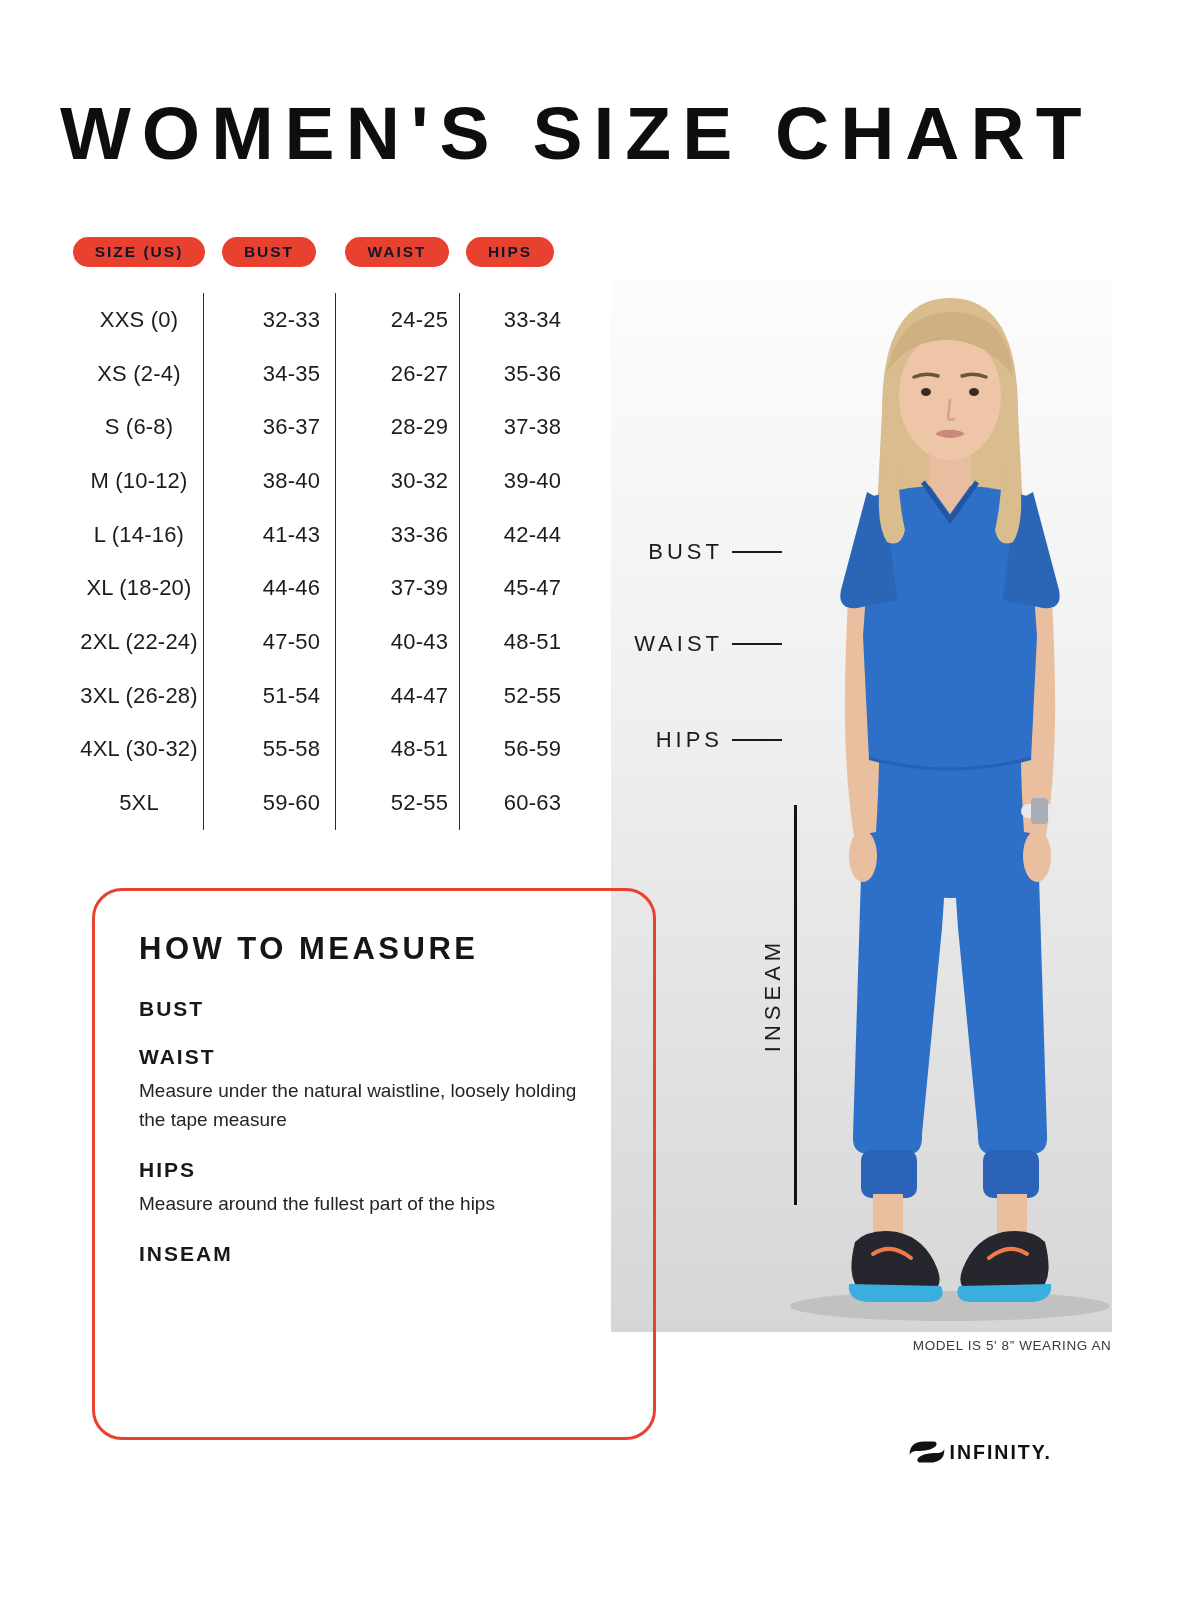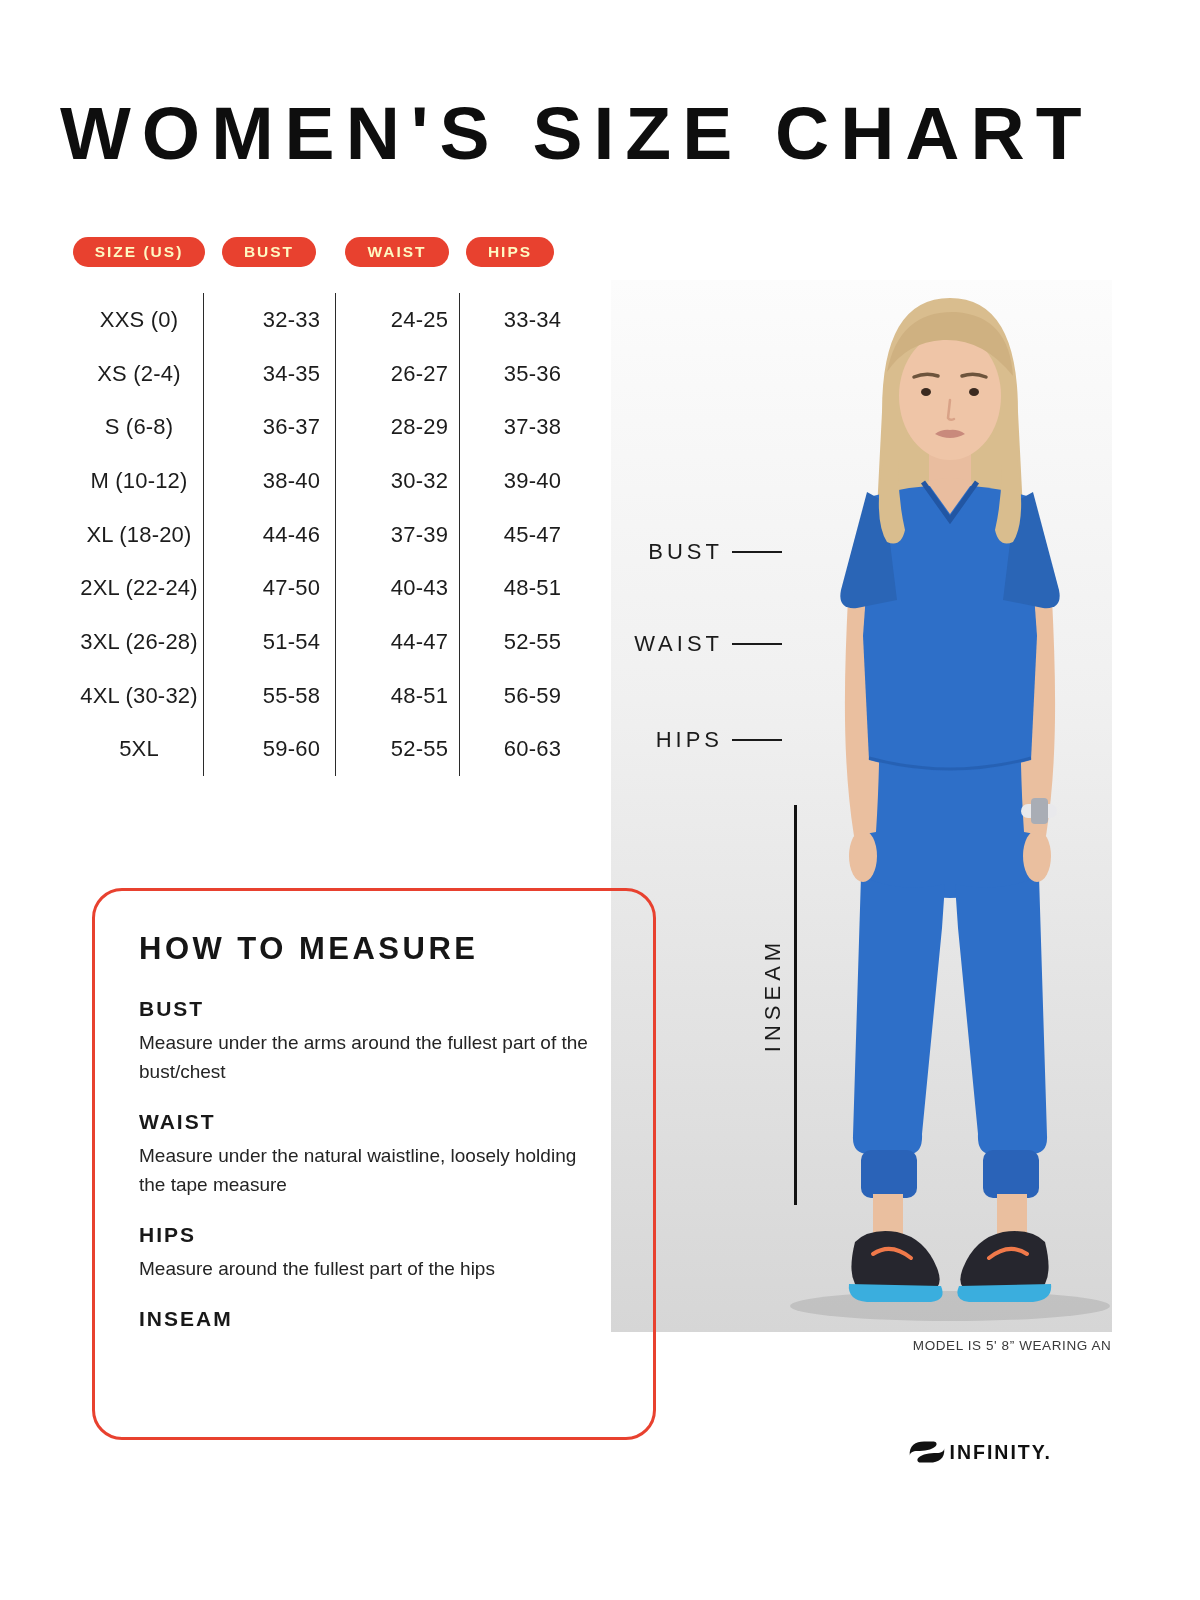--- a/index.html
+++ b/index.html
@@ -17,21 +17,21 @@
     position:absolute;left:60px;top:90px;
     font-size:75px;font-weight:700;letter-spacing:11px;
     color:#0e0e0e;white-space:nowrap;
   }
 
   
   .size-table{position:absolute;left:75px;top:234px;width:486px;}
   .t-head{display:grid;grid-template-columns:128px 132px 124px 102px;height:36px;align-items:center;justify-items:center;}
   .pill{
     display:inline-flex;align-items:center;justify-content:center;
-    background:var(--accent);color:#fef9c3;
+    background:var(--accent);color:#0f172a;
     font-size:15.5px;font-weight:700;letter-spacing:2px;
     height:30px;padding:0 22px;border-radius:16px;white-space:nowrap;
   }
   .t-body{margin-top:23px;}
   .t-row{display:grid;grid-template-columns:128px 132px 124px 102px;height:53.7px;}
   .t-cell{
     display:flex;align-items:center;justify-content:center;
     font-size:22px;color:#1c1c1c;letter-spacing:0.2px;white-space:nowrap;
   }
   .t-div{border-left:1.5px solid #2b2b2b;padding-left:44px;}
@@ -114,20 +114,26 @@
           <div class="t-cell t-div">28-29</div>
           <div class="t-cell t-div">37-38</div>
         </div>
         <div class="t-row">
           <div class="t-cell">M (10-12)</div>
           <div class="t-cell t-div">38-40</div>
           <div class="t-cell t-div">30-32</div>
           <div class="t-cell t-div">39-40</div>
         </div>
         <div class="t-row">
+          <div class="t-cell">L (14-16)</div>
+          <div class="t-cell t-div">41-43</div>
+          <div class="t-cell t-div">33-36</div>
+          <div class="t-cell t-div">42-44</div>
+        </div>
+        <div class="t-row">
           <div class="t-cell">XL (18-20)</div>
           <div class="t-cell t-div">44-46</div>
           <div class="t-cell t-div">37-39</div>
           <div class="t-cell t-div">45-47</div>
         </div>
         <div class="t-row">
           <div class="t-cell">2XL (22-24)</div>
           <div class="t-cell t-div">47-50</div>
           <div class="t-cell t-div">40-43</div>
           <div class="t-cell t-div">48-51</div>
@@ -236,21 +242,20 @@
     </div>
 
     <div class="photo-caption">MODEL IS 5' 8” WEARING AN XS</div>
   </div>
 
   <div class="measure-box">
     <div class="m-heading">HOW TO MEASURE</div>
     <div id="measure-sections">
         <div class="m-section">
           <div class="m-sec-label">BUST</div>
-          <p class="m-sec-text">Measure under the arms around the fullest part of the bust/chest</p>
         </div>
         <div class="m-section">
           <div class="m-sec-label">WAIST</div>
           <p class="m-sec-text">Measure under the natural waistline, loosely holding the tape measure</p>
         </div>
         <div class="m-section">
           <div class="m-sec-label">HIPS</div>
           <p class="m-sec-text">Measure around the fullest part of the hips</p>
         </div>
         <div class="m-section">

